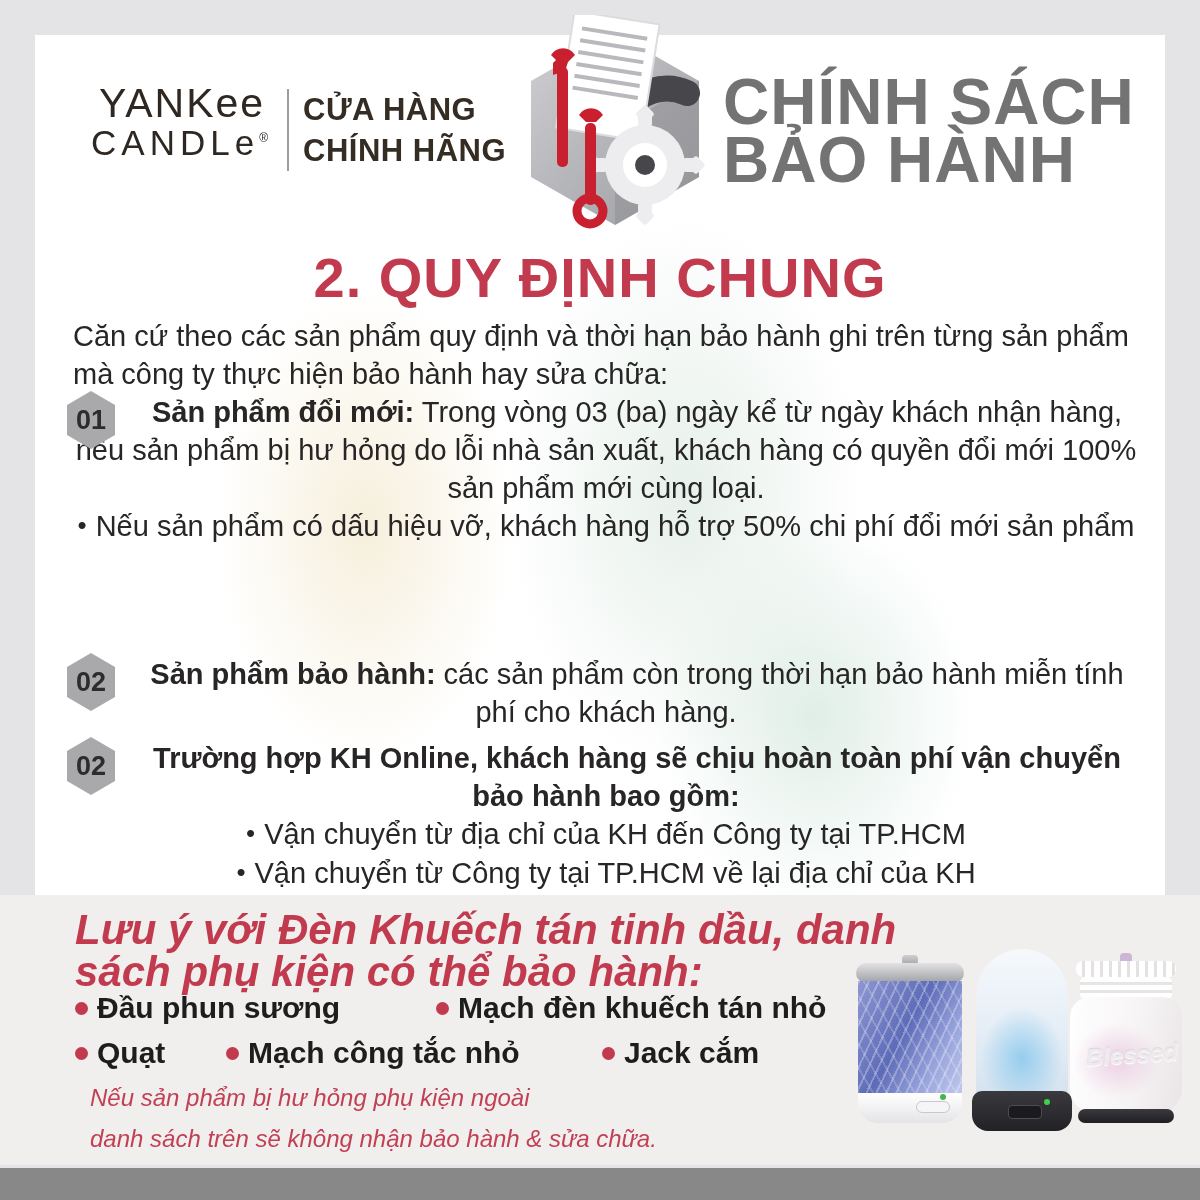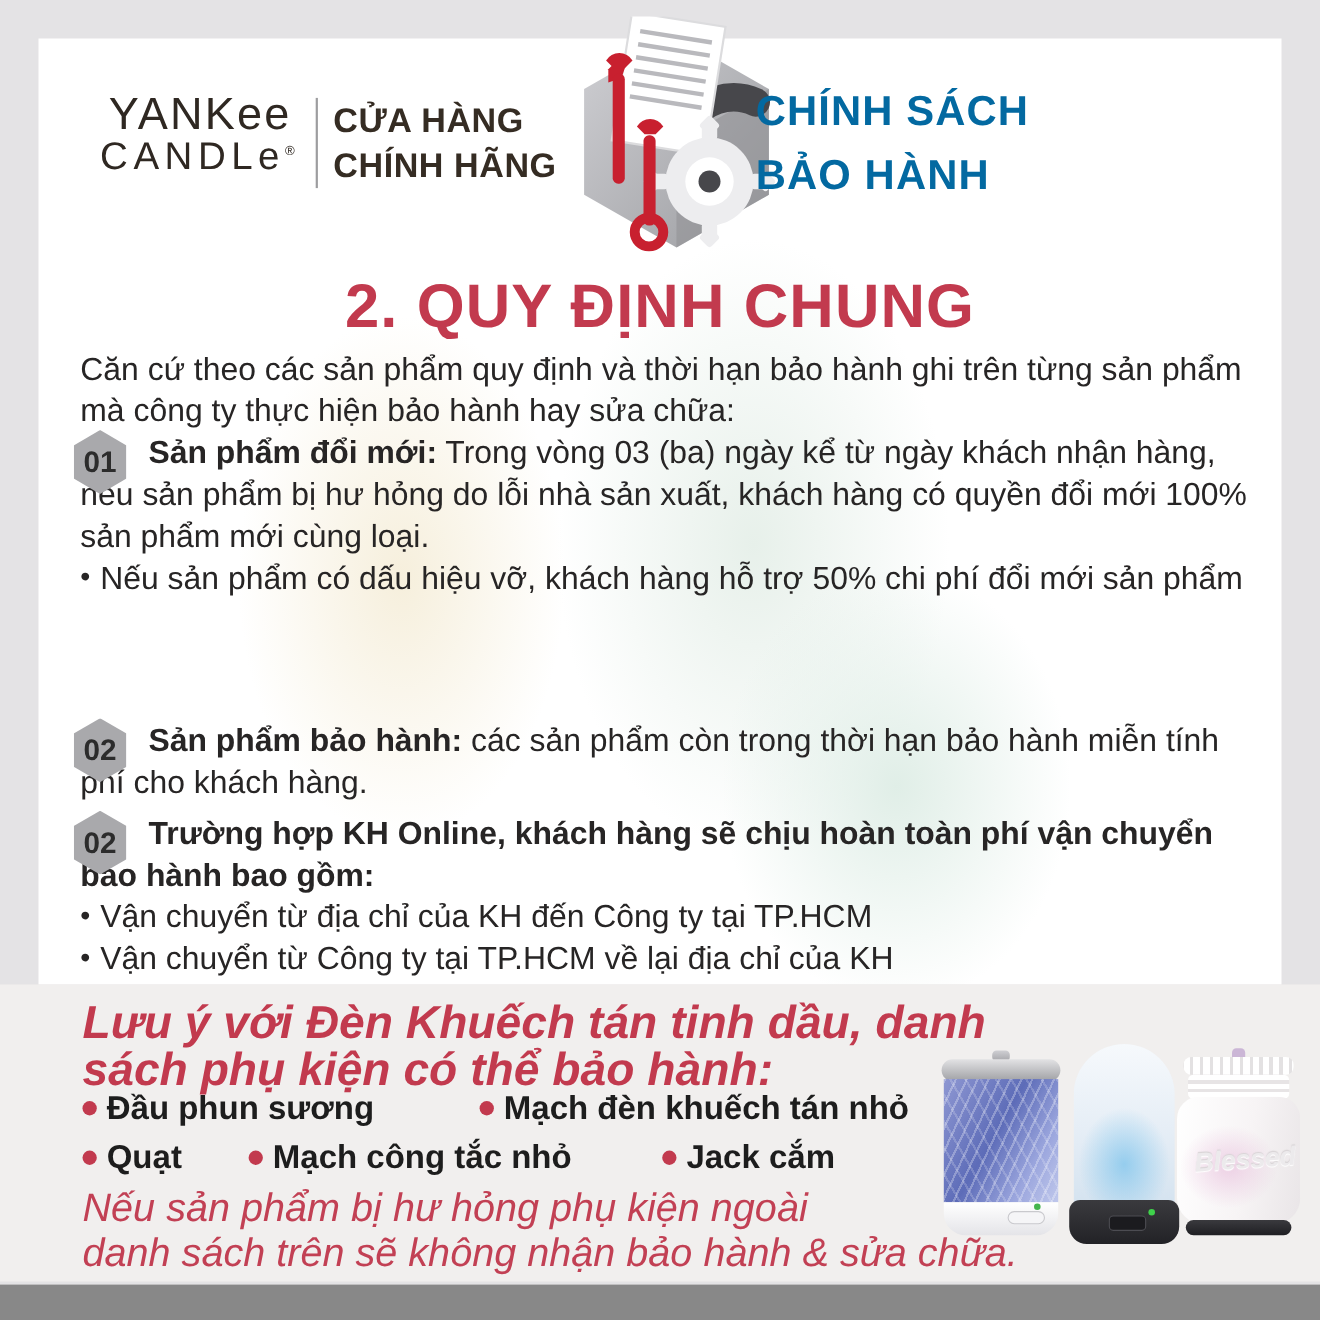--- a/index.html
+++ b/index.html
@@ -23,31 +23,31 @@
   .card > .z { position:absolute; z-index:1; }
 
   
   .logo { left:52px; top:48px; width:190px; text-align:center; color:#2f2822; line-height:1.02; }
   .logo-l1 { font-size:41px; letter-spacing:2px; font-weight:500; }
   .logo-l2 { font-size:35px; letter-spacing:5px; font-weight:500; }
   .logo sup { font-size:12px; }
   .logo-divider { left:252px; top:54px; width:2px; height:82px; background:#9d9d9f; }
   .store-name { left:268px; top:54px; font-weight:700; font-size:31px; line-height:41px; color:#352c23; letter-spacing:0.5px; }
   .tool-icon { left:478px; top:-20px; width:205px; height:222px; }
-  .header-title { left:652px; top:38px; font-size:38px; line-height:58px; font-weight:800;
-    color:#0369a1; letter-spacing:1px; }
+  .header-title { left:688px; top:38px; font-size:64px; line-height:58px; font-weight:800;
+    color:#737373; letter-spacing:1px; }
 
   
   .section-title { left:0; top:210px; width:100%; text-align:center;
     font-size:56px; font-weight:800; color:#c23a4e; letter-spacing:1px; }
   .intro { left:38px; top:282px; width:1062px; font-size:29px; line-height:38px;
     color:#272525; font-weight:400; }
 
   
-  .item { left:38px; width:1066px; font-size:29px; line-height:38px; color:#272525; }
+  .item { left:38px; width:1066px; font-size:29px; line-height:38px; color:#272525;text-align:center; }
   .item1 { top:358px; }
   .item2 { top:620px; }
   .item3 { top:704px; }
   .badge {
     position:absolute; left:-6px; top:-2px; width:48px; height:58px;
     clip-path:polygon(50% 0,100% 24%,100% 76%,50% 100%,0 76%,0 24%);
     background:#a9a9ac; display:flex; align-items:center; justify-content:center;
     font-weight:700; font-size:27px; color:#2c2c2c; z-index:2;
   }
   .item .lead { text-indent:62px; }
@@ -61,21 +61,21 @@
   .note-title { left:75px; top:14px; width:840px; font-size:42px; line-height:42px;
     font-style:italic; font-weight:700; color:#c23a4e; }
   .acc { font-size:30px; color:#1d1d1d; white-space:nowrap;font-weight:bold; }
   .acc .dot { display:inline-block; width:13px; height:13px; border-radius:50%;
     background:#c23a4e; margin-right:9px; vertical-align:middle; position:relative; top:-2px; }
   .acc1 { left:75px;  top:96px; }
   .acc2 { left:436px; top:96px; }
   .acc3 { left:75px;  top:141px; }
   .acc4 { left:226px; top:141px; }
   .acc5 { left:602px; top:141px; }
-  .warning { left:75px; top:182px; font-size:36px; line-height:41px; font-style:italic;
+  .warning { left:90px; top:182px; font-size:24px; line-height:41px; font-style:italic;
     font-weight:500; color:#c24054; }
 
   
   .product { position:absolute; z-index:1; }
   
   .d1 { left:856px; top:60px; width:108px; height:172px; }
   .d1 .nub { position:absolute; left:46px; top:0; width:16px; height:10px; border-radius:4px;
     background:linear-gradient(#cfcfd3,#a5a5a9); }
   .d1 .cap { position:absolute; left:0; top:8px; width:108px; height:20px; border-radius:10px;
     background:linear-gradient(#e2e2e4,#9fa0a4); }

